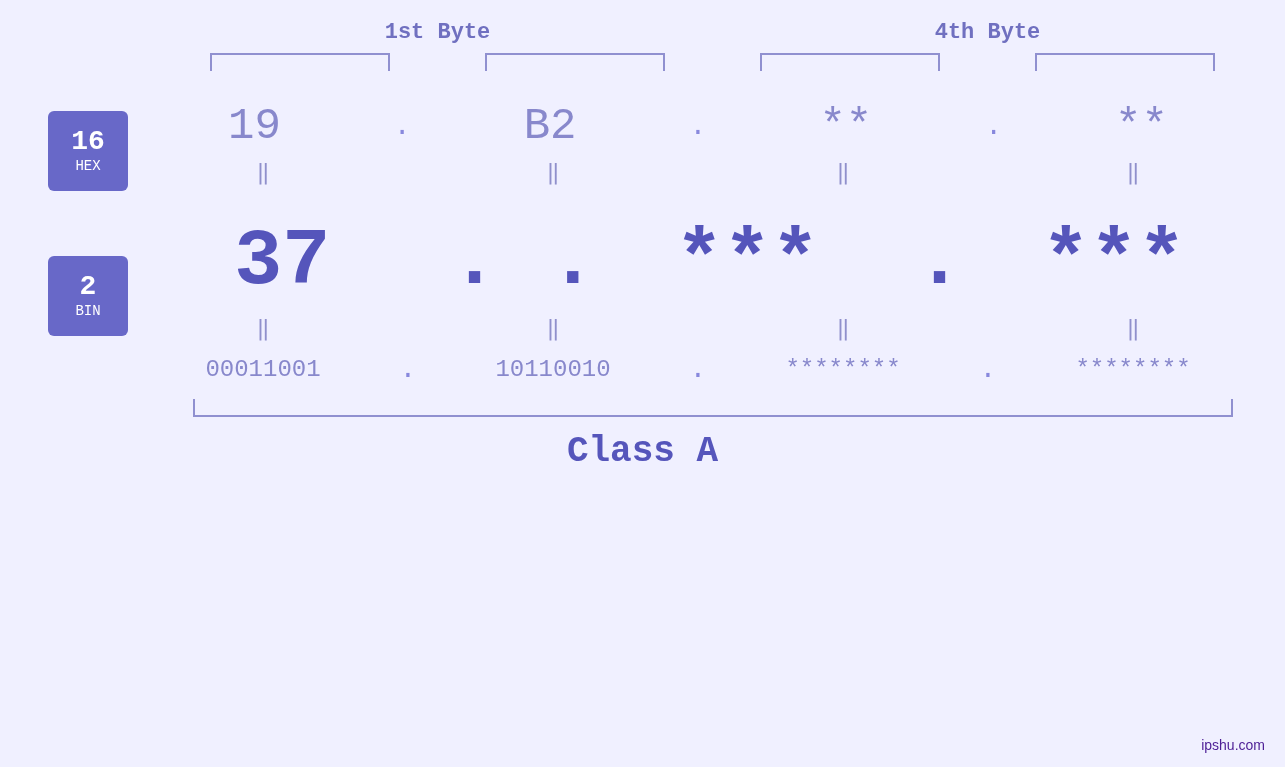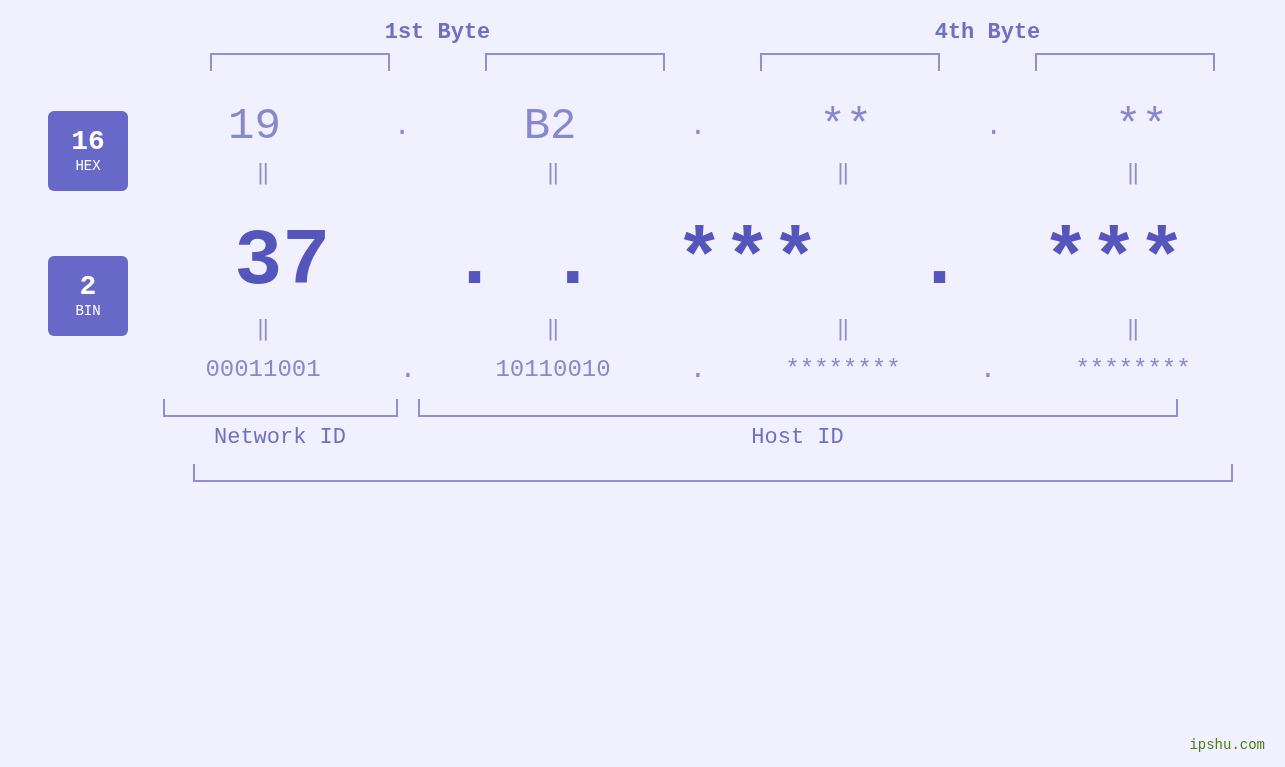--- a/index.html
+++ b/index.html
@@ -263,23 +263,23 @@
       font-size: 36px;
       font-family: 'Courier New', Courier, monospace;
       font-weight: bold;
       margin-top: 14px;
     }
 
     .watermark {
       position: absolute;
       bottom: 14px;
       right: 20px;
-      color: #4d7c0f;
+      color: #4c1d95;
       font-size: 14px;
-      font-family: Liberation Mono, monospace;
+      font-family: Liberation Sans, sans-serif;
     }
   </style>
 </head>
 <body>
 
 <div class="container">
 
   <div class="byte-headers">
     <div class="byte-label">1st Byte</div>
     <div class="byte-label">4th Byte</div>
@@ -390,31 +390,22 @@
         </div>
         <div class="dot-sep">.</div>
         <div class="cell">
           <span class="bin-val">********</span>
         </div>
       </div>
 
     </div>
   </div>
 
-  <div class="bottom-section">
-    <div class="bracket-bottom-row">
-      <div class="bracket-bottom-network"></div>
-      <div class="bracket-bottom-host"></div>
-    </div>
-    <div class="id-labels-row">
-      <div class="network-id-label">Network ID</div>
-      <div class="host-id-label">Host ID</div>
-    </div>
-  </div>
 
   <div class="outer-bracket-row">
     <div class="outer-bracket"></div>
   </div>
 
+  <div class="class-label">Class A</div>
 
   <div class="watermark">ipshu.com</div>
 
 </div>
 
 </body></html>

